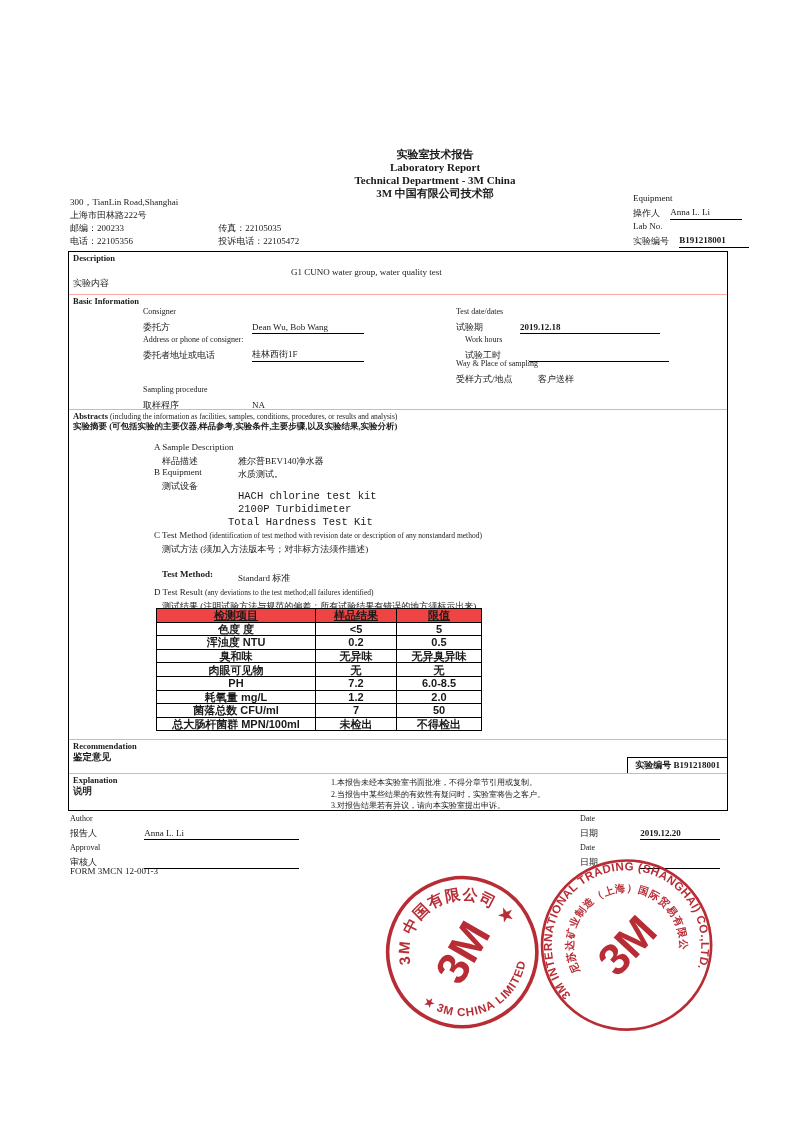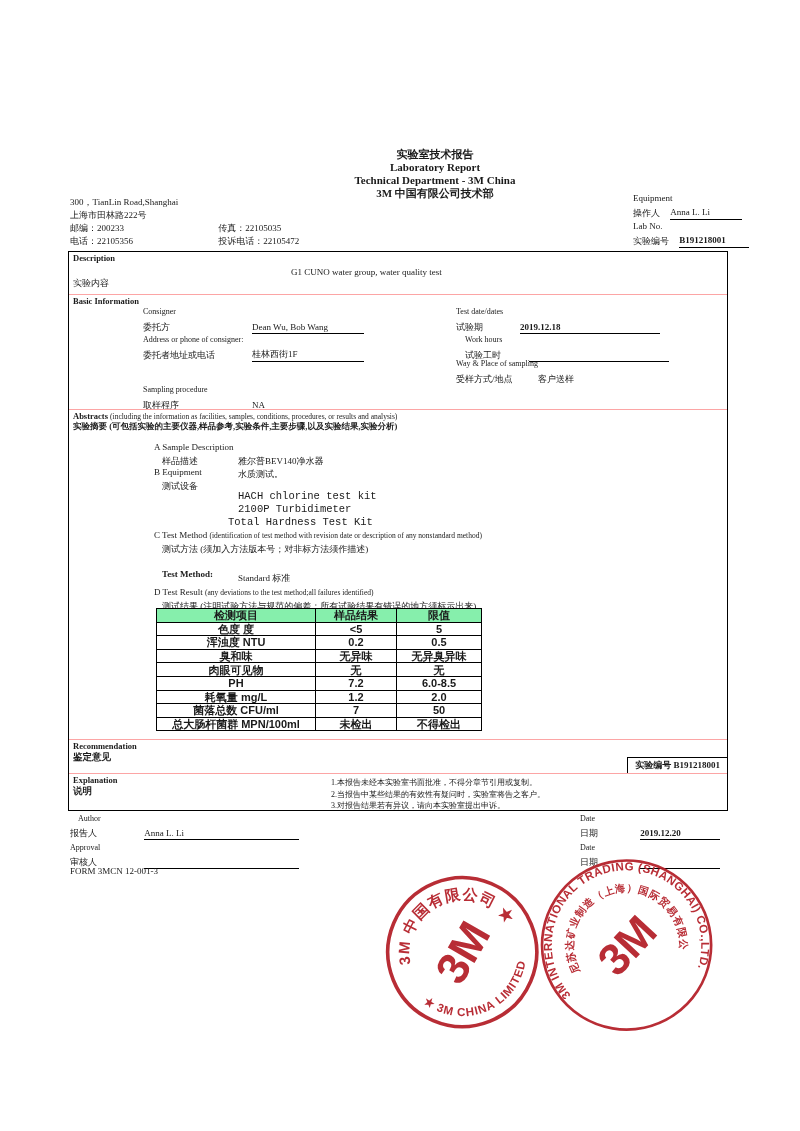--- a/index.html
+++ b/index.html
@@ -28,21 +28,21 @@
   .field{position:absolute;white-space:nowrap;}
   .fzh{display:inline-block;font-size:9px;}
   .fval{font-size:9px;}
   .small-note{font-weight:normal;font-size:7.5px;}
   .abs-item{position:absolute;font-size:9px;white-space:nowrap;}
   .mono{font-family:"Liberation Mono",monospace;font-size:10.5px;line-height:13px;}
   table.res{position:absolute;left:87px;top:198px;border-collapse:collapse;
             font-size:11px;font-weight:bold;text-align:center;
             font-family:"Liberation Sans",sans-serif;}
   table.res td,table.res th{border:1.4px solid #000;height:12.6px;padding:0 4px;line-height:12px;}
-  table.res th{background:#86efac;}
+  table.res th{background:#ef4444;text-decoration:underline;}
   .col-item{width:150px;}.col-res{width:72px;}.col-lim{width:76px;}
   .labno-box{position:absolute;right:-1px;bottom:-1px;border:1px solid #000;
              padding:1px 7px 1px 7px;font-size:9px;font-weight:bold;white-space:nowrap;background:#fff;}
   .exp-lines{position:absolute;left:262px;top:3px;font-size:8px;line-height:11.5px;}
   .signoff{position:absolute;left:70px;top:812px;width:660px;font-size:9px;}
   .signoff .r{position:absolute;white-space:nowrap;}
   .formno{position:absolute;left:70px;top:866px;font-size:9px;}
   .stamp{position:absolute;opacity:0.95;}
   .stamp svg text{font-family:"Liberation Sans",sans-serif;font-weight:bold;}
   .st1{left:383px;top:872px;transform:rotate(-22deg);}
@@ -223,21 +223,21 @@
       <div class="sec-h-zh">说明</div>
       <div class="exp-lines">
         <div>1.本报告未经本实验室书面批准，不得分章节引用或复制。</div>
         <div>2.当报告中某些结果的有效性有疑问时，实验室将告之客户。</div>
         <div>3.对报告结果若有异议，请向本实验室提出申诉。</div>
       </div>
     </div>
   </div>
 
   <div class="signoff">
-    <div class="r lbl-en" style="left:8px;top:2px;">Author</div>
+    <div class="r lbl-en" style="left:0;top:2px;">Author</div>
     <div class="r" style="left:0;top:15px;">
       <span class="fzh" style="width:72px;">报告人</span>
       <span class="u fval" style="width:155px;">Anna L. Li</span>
     </div>
     <div class="r lbl-en" style="left:0;top:31px;">Approval</div>
     <div class="r" style="left:0;top:44px;">
       <span class="fzh" style="width:72px;">审核人</span>
       <span class="u fval" style="width:155px;"></span>
     </div>
 

